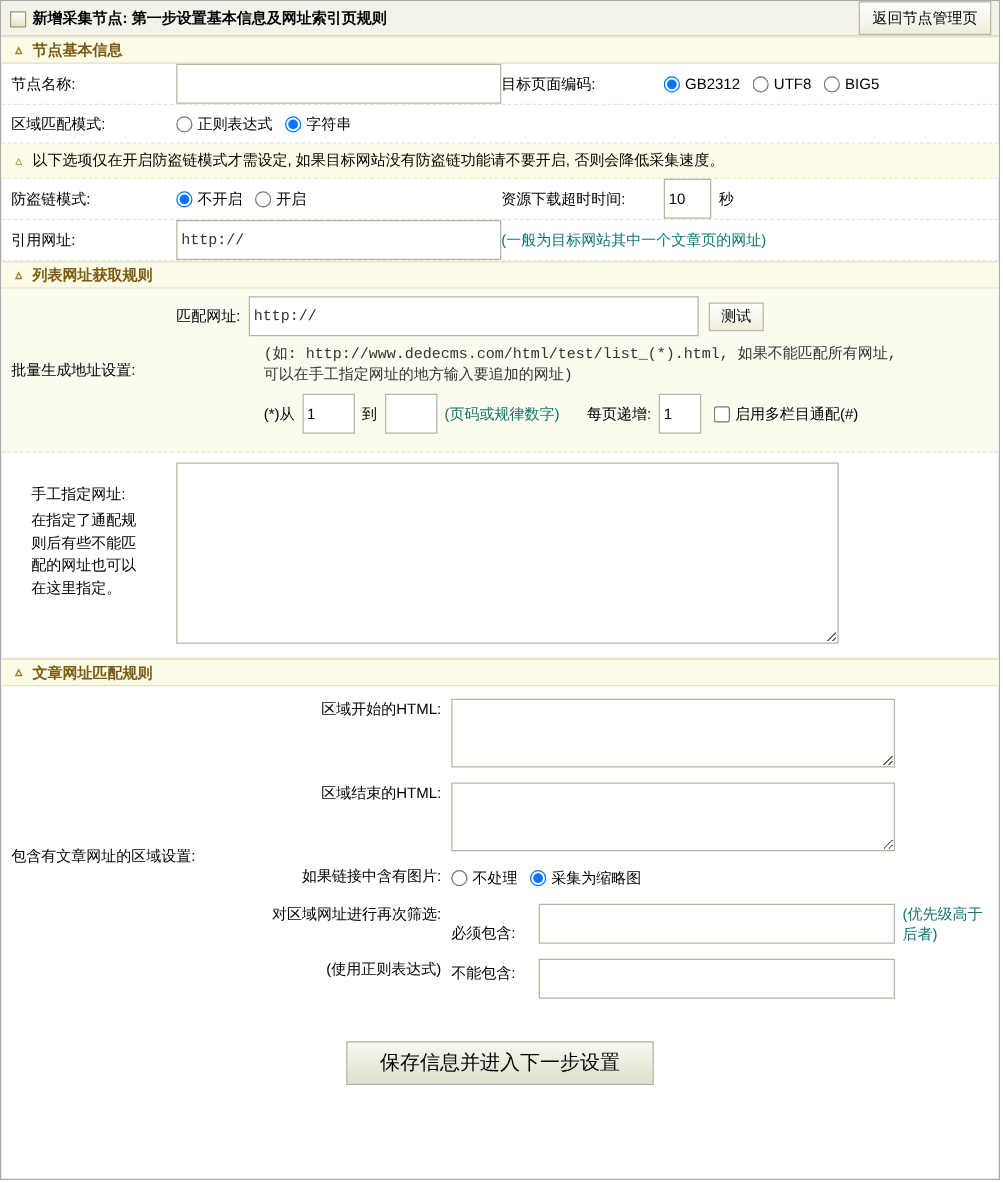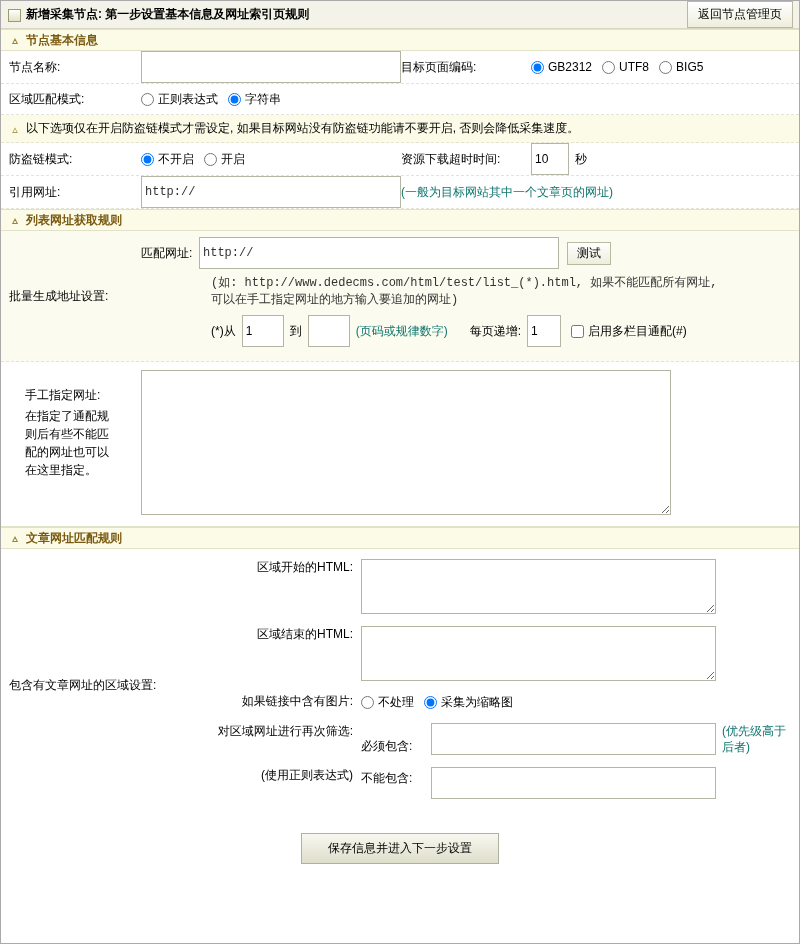--- a/index.html
+++ b/index.html
@@ -221,21 +221,21 @@
     box-sizing: border-box;
   }
   .submit-area {
     text-align: center;
     padding: 22px 0 0 0;
   }
   .submit-btn {
     border: 1px solid #b0b0a0;
     background: linear-gradient(#f8f8f0,#dedecb);
     padding: 6px 26px;
-    font-size: 12px;
+    font-size: 16px;
     cursor: pointer;
   }
 </style>
 </head>
 <body>
 
 <div class="page">
 
   <div class="titlebar">
     <span class="tbar-icon"></span>

